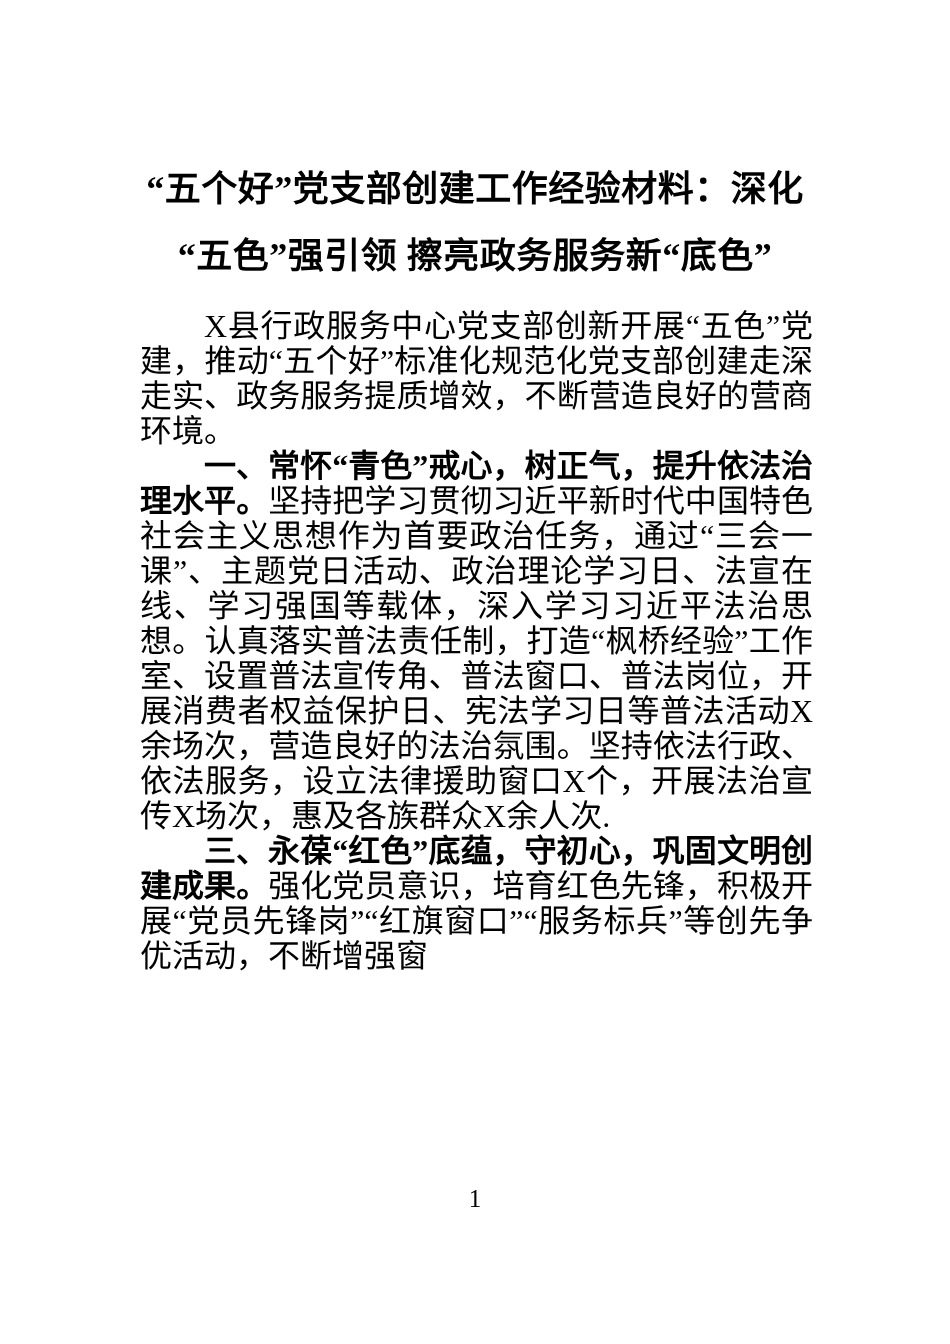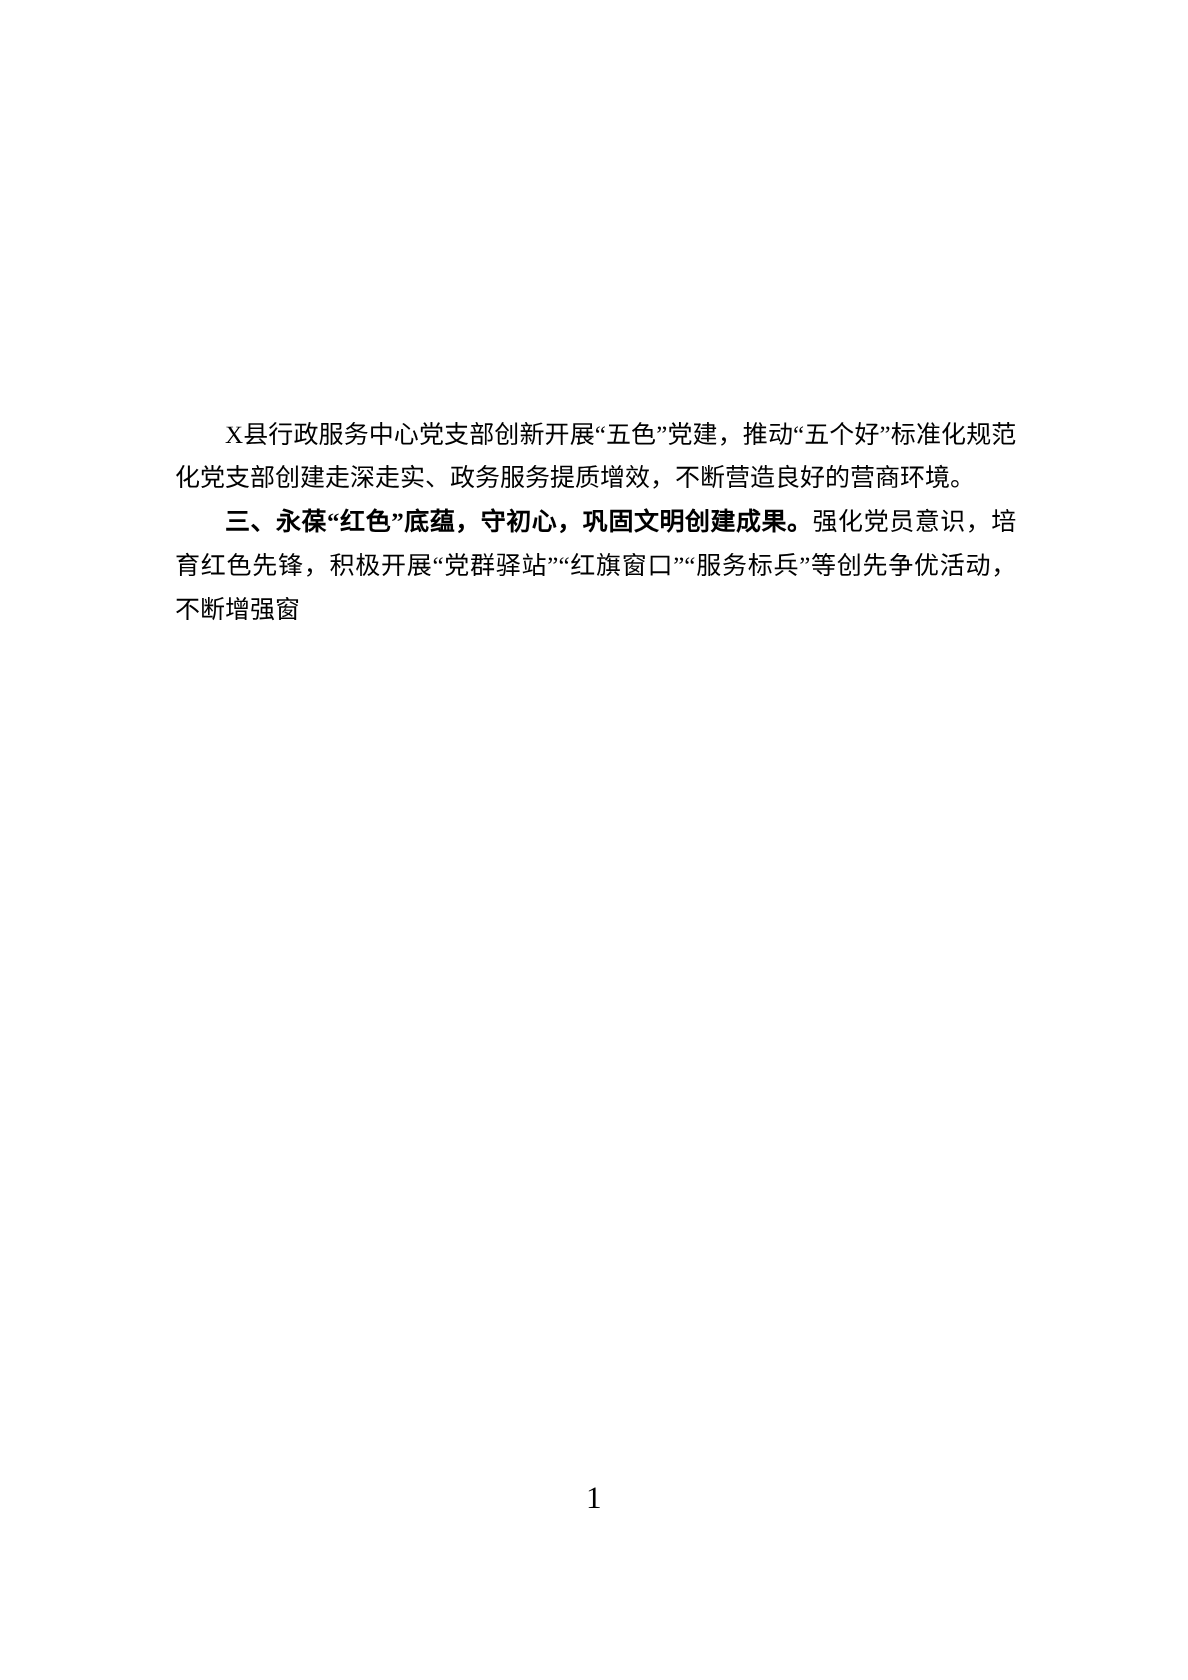--- a/index.html
+++ b/index.html
@@ -24,24 +24,24 @@
     right: 70px;
     text-align: center;
     font-size: 36px;
     line-height: 67px;
     font-weight: 700;
     letter-spacing: 0.5px;
     margin: 0;
   }
   .doc-body {
     position: absolute;
-    top: 331px;
+    top: 309px;
     left: 140px;
     width: 673px;
-    font-size: 20px;
+    font-size: 32px;
     line-height: 35px;
     text-align: justify;
   }
   .doc-body p {
     margin: 0;
     padding: 0;
     text-indent: 2em;
   }
   .para-heading {
     font-weight: 700;
@@ -54,21 +54,26 @@
     text-align: center;
     font-size: 25px;
     line-height: 30px;
   }
 </style>
 </head>
 <body>
 
 <div class="page">
 
+  <h1 class="doc-title">
+    <span>“五个好”党支部创建工作经验材料：深化</span><br>
+    <span>“五色”强引领 擦亮政务服务新“底色”</span>
+  </h1>
 
   <div class="doc-body">
     <p><span class="para-text">X县行政服务中心党支部创新开展“五色”党建，推动“五个好”标准化规范化党支部创建走深走实、政务服务提质增效，不断营造良好的营商环境。</span></p>
-    <p><span class="para-heading">三、永葆“红色”底蕴，守初心，巩固文明创建成果。</span><span class="para-text">强化党员意识，培育红色先锋，积极开展“党群驿站”“红旗窗口”“服务标兵”等创先争优活动，不断增强窗</span></p>
+    <p><span class="para-heading">一、常怀“青色”戒心，树正气，提升依法治理水平。</span><span class="para-text">坚持把学习贯彻习近平新时代中国特色社会主义思想作为首要政治任务，通过“三会一课”、主题党日活动、政治理论学习日、法宣在线、学习强国等载体，深入学习习近平法治思想。认真落实普法责任制，打造“枫桥经验”工作室、设置普法宣传角、普法窗口、普法岗位，开展消费者权益保护日、宪法学习日等普法活动X余场次，营造良好的法治氛围。坚持依法行政、依法服务，设立法律援助窗口X个，开展法治宣传X场次，惠及各族群众X余人次.</span></p>
+    <p><span class="para-heading">三、永葆“红色”底蕴，守初心，巩固文明创建成果。</span><span class="para-text">强化党员意识，培育红色先锋，积极开展“党员先锋岗”“红旗窗口”“服务标兵”等创先争优活动，不断增强窗</span></p>
   </div>
 
   <div class="page-number">1</div>
 
 </div>
 
 </body></html>

